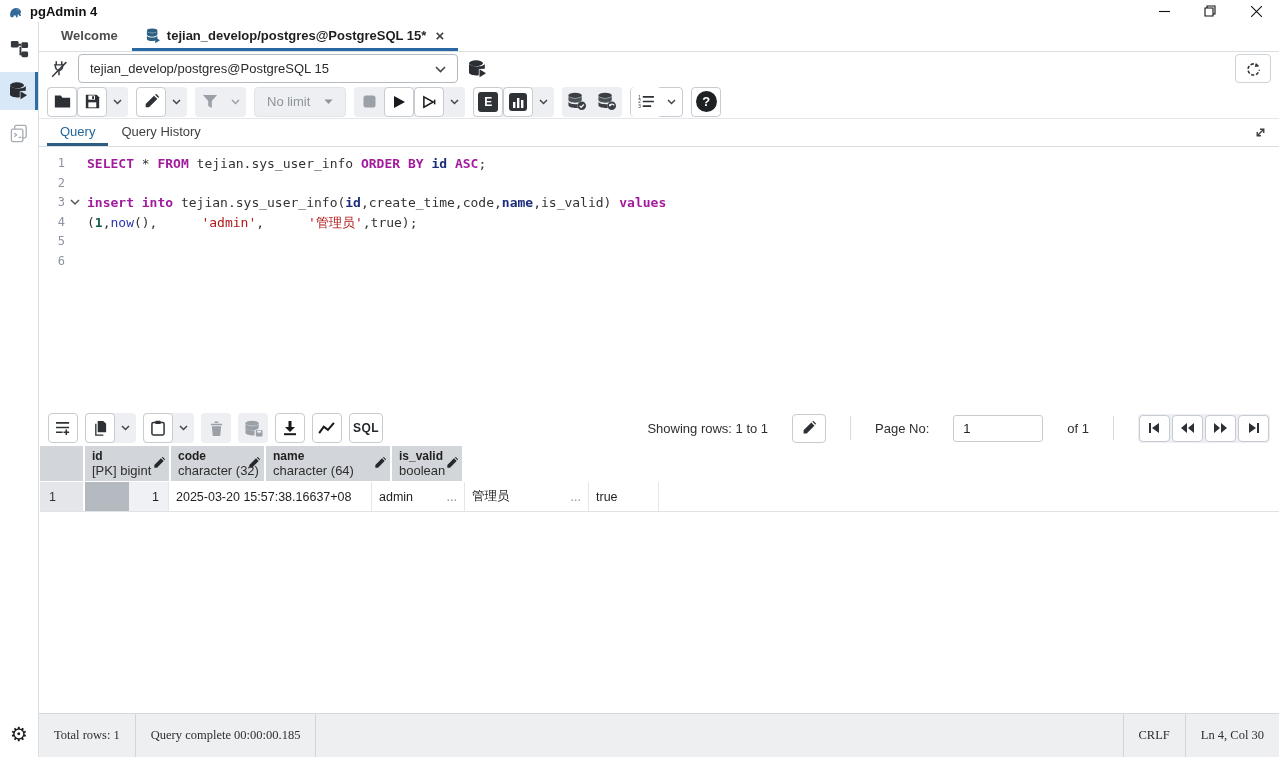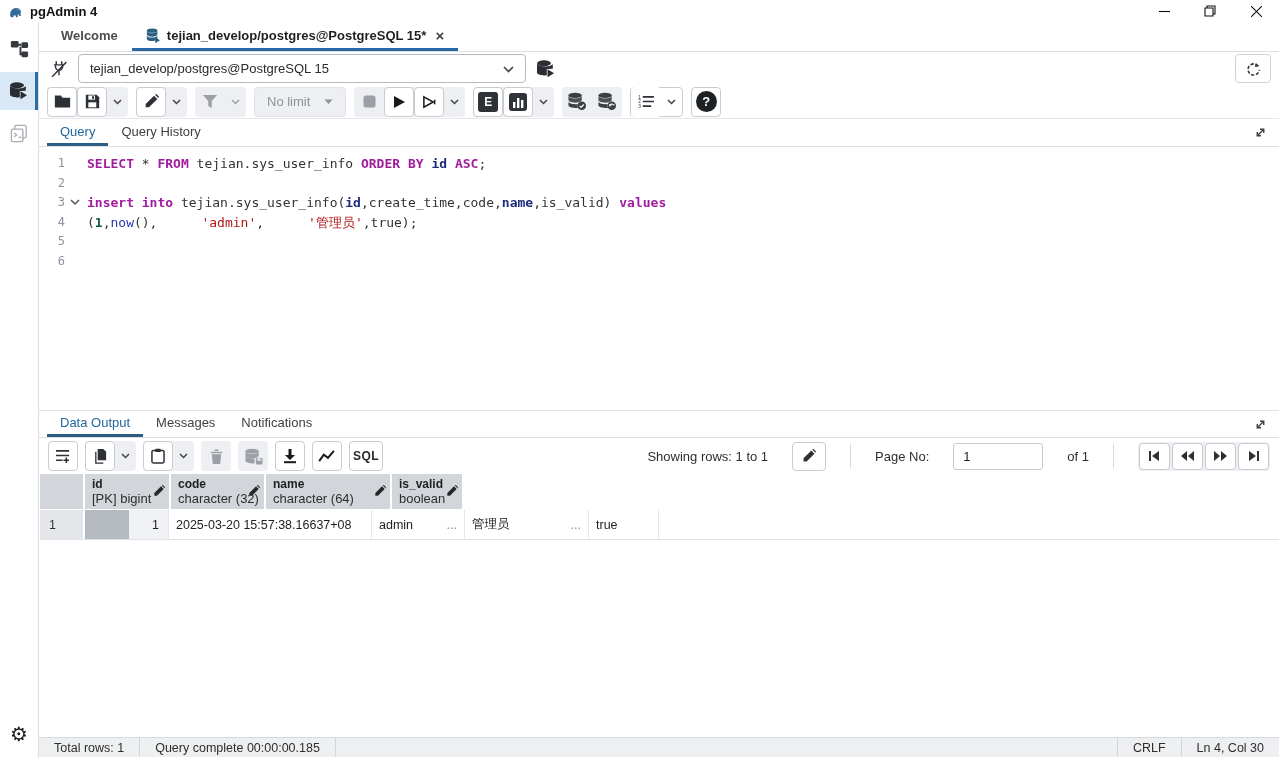--- a/index.html
+++ b/index.html
@@ -28,21 +28,21 @@
 
   
   .tabbar { height:30px; display:flex; align-items:stretch; border-bottom:1px solid #dcdfe2; padding-left:8px; flex:0 0 auto;font-weight:bold; }
   .tab { display:flex; align-items:center; gap:7px; padding:0 14px; font-size:13px; color:#4d4d4d; border-bottom:3px solid transparent; }
   .tab.active { color:#1f1f1f; border-bottom:3px solid #2a67a5; }
   .tab .x { color:#444; font-size:15px; margin-left:2px; }
 
   
   .connrow { height:33px; display:flex; align-items:center; padding:2px 8px 2px 6px; gap:5px; flex:0 0 auto; }
   .iconbtn { width:28px; height:28px; display:flex; align-items:center; justify-content:center; border-radius:4px; }
-  .conn-select { width:448px; height:29px; border:1px solid #b4bac0; border-radius:4px; display:flex; align-items:center; padding:0 11px; font-size:13px; color:#2b2b2b; background:#fff; }
+  .conn-select { width:380px; height:29px; border:1px solid #b4bac0; border-radius:4px; display:flex; align-items:center; padding:0 11px; font-size:13px; color:#2b2b2b; background:#fff; }
   .conn-select .chev { margin-left:auto; }
   .conn-status { margin-left:auto; width:36px; height:29px; border:1px solid #ced3d8; border-radius:4px; display:flex; align-items:center; justify-content:center; background:#fff; }
 
   
   .toolbar { height:34px; display:flex; align-items:center; gap:8px; padding:0 8px; border-bottom:1px solid #e4e6e9; flex:0 0 auto; }
   .tb-group { display:flex; align-items:center; background:#edeff2; border-radius:4px; height:30px; }
   .tb-btn { width:30px; height:30px; background:#fff; border:1px solid #c7ccd1; border-radius:4px; display:flex; align-items:center; justify-content:center; }
   .tb-btn.dis { background:transparent; border:none; }
   .tb-chev { width:21px; height:30px; display:flex; align-items:center; justify-content:center; }
   .limit-box { height:30px; background:#edeff2; border:1px solid #e0e3e6; border-radius:4px; display:flex; align-items:center; gap:14px; padding:0 12px; color:#8d939a; font-size:13px; }
@@ -89,21 +89,21 @@
   .g-rownum-h { width:43px; background:#d2d5d9; margin-right:2px; flex:0 0 auto; }
   .g-row { display:flex; height:30px; margin-top:1px; border-bottom:1px solid #e0e3e6; }
   .g-rownum { width:43px; background:#e4e6e9; margin-right:2px; display:flex; align-items:center; padding-left:9px; font-size:12.5px; color:#333; flex:0 0 auto; }
   .g-cell { background:#fff; border-right:1px solid #e4e7ea; display:flex; align-items:center; padding:0 7px; font-size:12.5px; color:#1f1f1f; flex:0 0 auto; overflow:hidden; }
   .g-cell .dots { margin-left:auto; color:#8a8f96; padding-left:4px; }
   .id-cell { padding:0; }
   .id-dark { width:44px; height:100%; background:#b5b9c0; flex:0 0 auto; }
   .id-val { flex:1; height:100%; background:#eff1f4; display:flex; align-items:center; justify-content:flex-end; padding-right:9px; }
 
   
-  .statusbar { height:20px; background:#edeff1; border-top:1px solid #d6d9dc; display:flex; align-items:center; font-size:12.5px; color:#2e2e2e; flex:0 0 auto; }
+  .statusbar { height:44px; background:#edeff1; border-top:1px solid #d6d9dc; display:flex; align-items:center; font-size:12.5px; color:#2e2e2e; flex:0 0 auto;font-family:Liberation Serif, serif; }
   .sb-item { padding:0 15px; height:100%; display:flex; align-items:center; }
   .sb-left { border-right:1px solid #d2d5d8; }
   .sb-spacer { flex:1; }
   .sb-right { border-left:1px solid #d2d5d8; }
 </style>
 </head>
 <body>
 
 <div id="app">
 
@@ -424,39 +424,20 @@
             <div class="gutter-fold"></div>
             <div class="ed-code"></div>
           </div>
           <div class="ed-line">
             <div class="gutter-num">6</div>
             <div class="gutter-fold"></div>
             <div class="ed-code"></div>
           </div>
         </div>
 
-      <div class="subtabs outtabs">
-        <div class="subtab active">
-          <span>Data Output</span>
-        </div>
-        <div class="subtab">
-          <span>Messages</span>
-        </div>
-        <div class="subtab">
-          <span>Notifications</span>
-        </div>
-        <div class="expand-btn">
-          <svg width="13" height="13" viewBox="0 0 14 14">
-              <g stroke="#3c4043" stroke-width="1.5" fill="none">
-                <path d="M3.5 10.5L10.5 3.5"></path>
-                <path d="M6.5 3.5h4v4M7.5 10.5h-4v-4" fill="none"></path>
-              </g>
-            </svg>
-        </div>
-      </div>
 
       <div class="resultsbar">
         <div class="tb-group" style="background:#fff;">
           <div class="tb-btn">
             <svg width="17" height="14" viewBox="0 0 18 15">
                 <g stroke="#2d3136" stroke-width="1.7">
                   <path d="M1 2h14M1 7h14M1 12h7M12 9v6M9 12h6"></path>
                 </g>
               </svg>
           </div>

